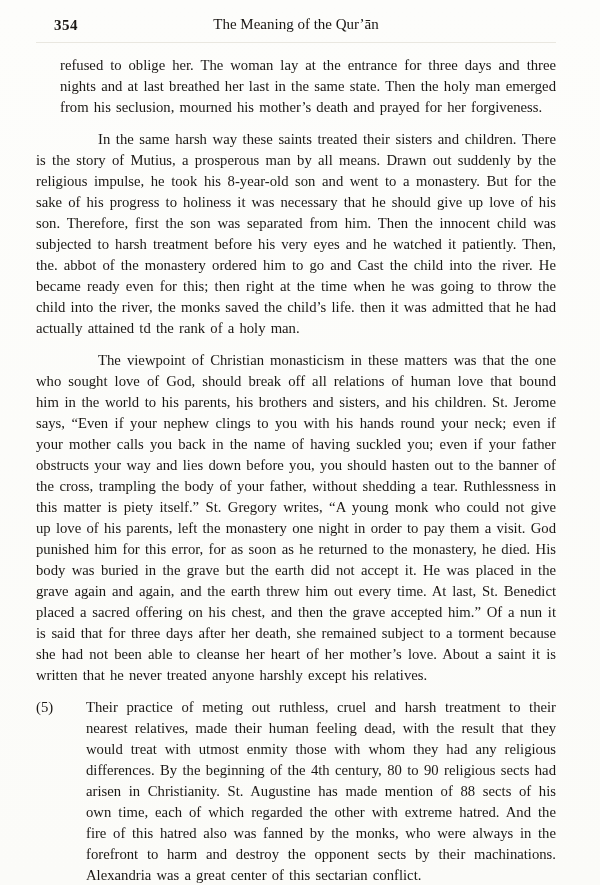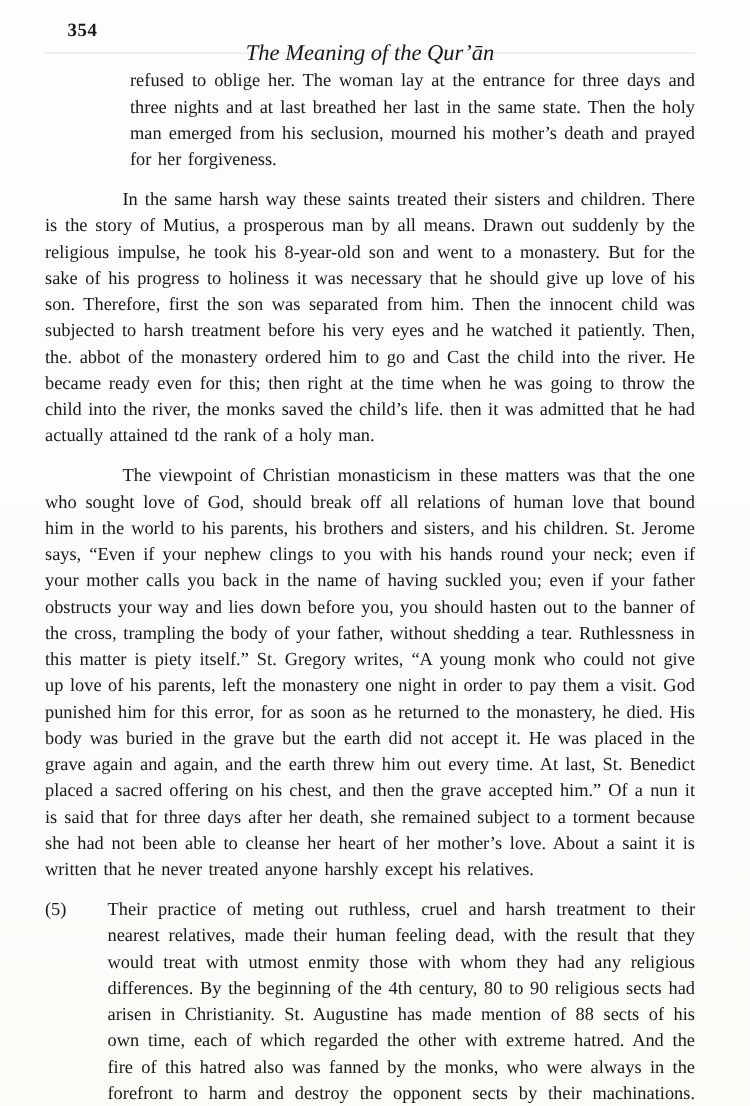--- a/index.html
+++ b/index.html
@@ -26,35 +26,34 @@
   }
   .page-num {
     font-weight: bold;
     font-size: 15px;
     margin-left: 18px;
     letter-spacing: 0.5px;
   }
   .running-title {
     position: absolute;
     left: 50%;
-    top: 16px;
+    top: 0;
     transform: translateX(-50%);
-    font-style: italic;
-    font-size: 18px;
+    font-size: 15px;
     white-space: nowrap;
   }
   p {
     margin: 0;
     text-align: justify;
     font-size: 14.7px;
     line-height: 21px;
     word-spacing: 1.5px;
   }
   .para-continuation {
-    margin-left: 68px;
+    margin-left: 24px;
     margin-bottom: 11px;
   }
   .para-indent {
     text-indent: 62px;
     margin-bottom: 11px;
     font-family: Liberation Serif, serif;
   }
   .numbered-item {
     display: flex;
     margin-top: 3px;

